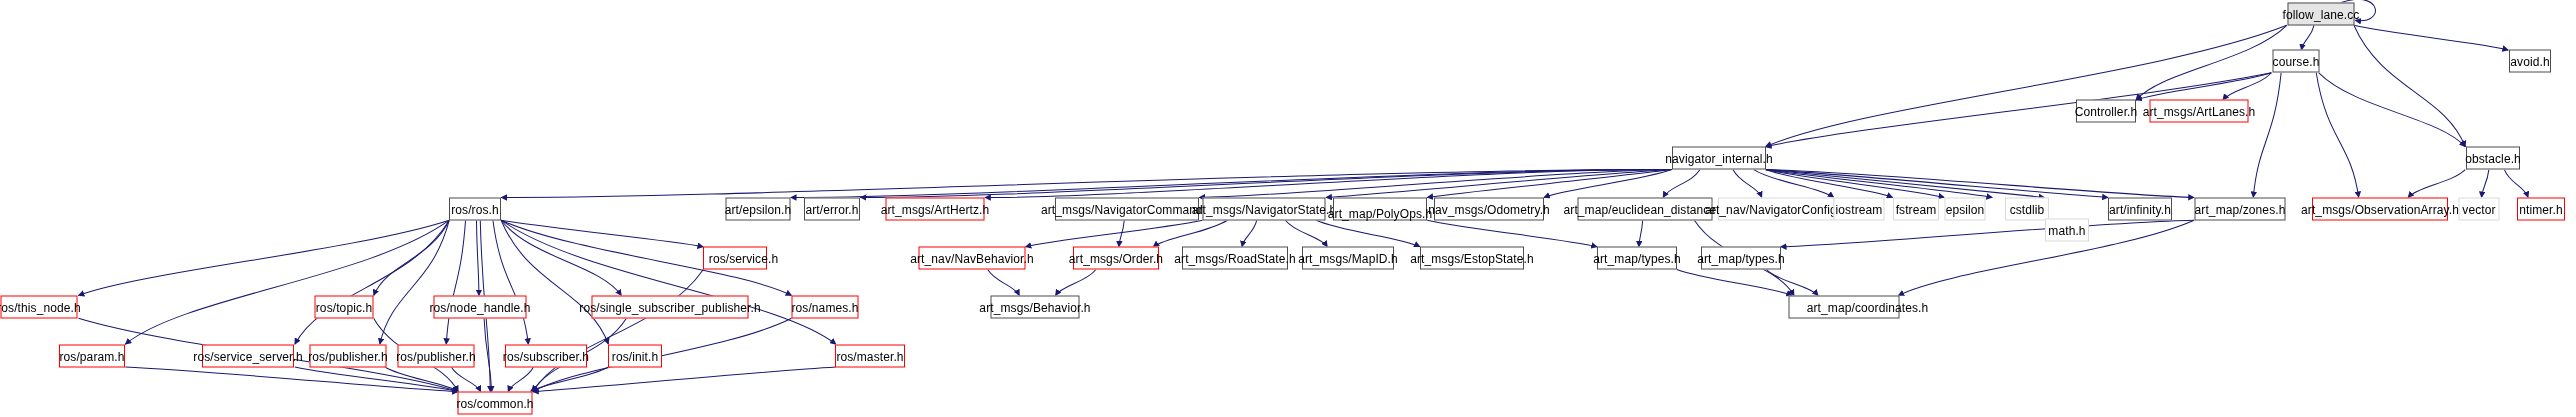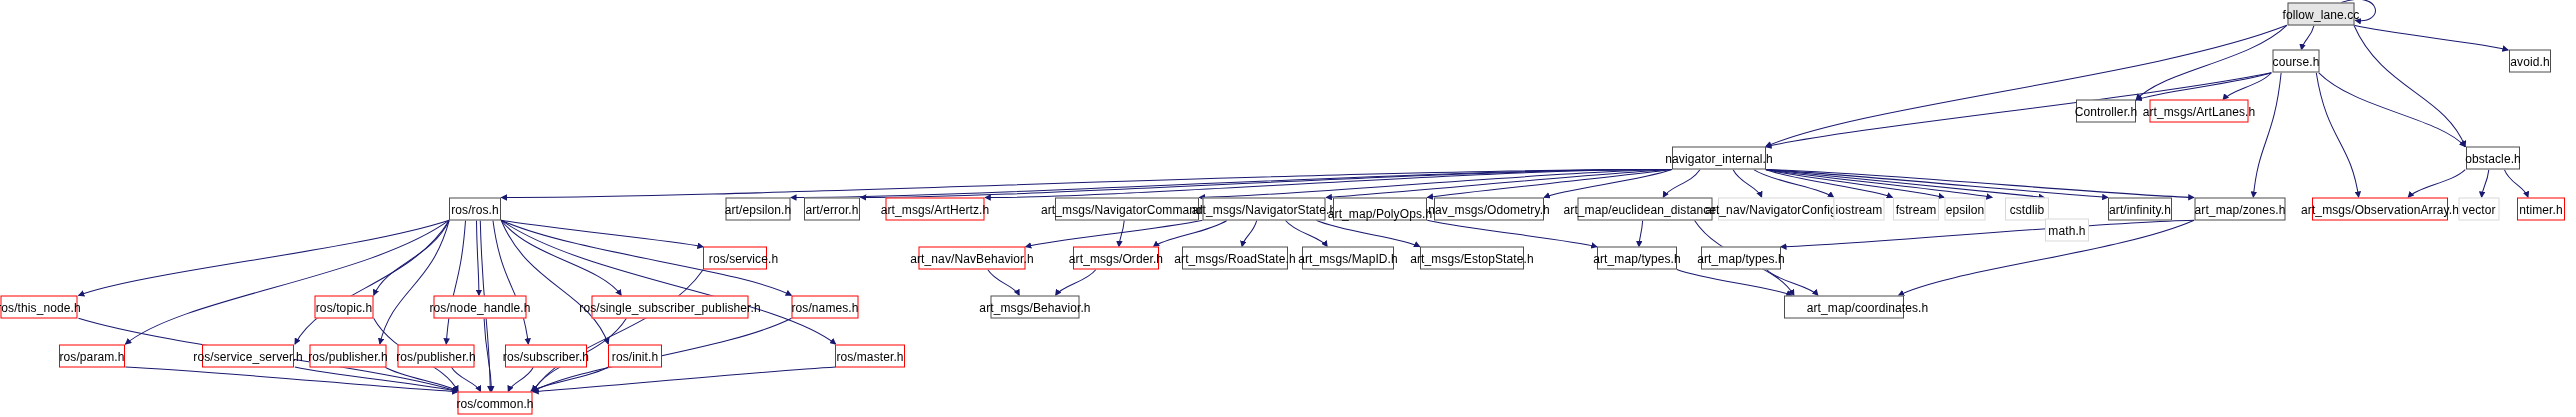--- a/index.html
+++ b/index.html
@@ -262,21 +262,21 @@
       </div>
       <div class="node red" style="left: 670px; top: 307px; width: 157px;">
         <span>ros/single_subscriber_publisher.h</span>
       </div>
       <div class="node red" style="left: 825px; top: 307px; width: 67px;">
         <span>ros/names.h</span>
       </div>
       <div class="node" style="left: 1035px; top: 307px; width: 89px;">
         <span>art_msgs/Behavior.h</span>
       </div>
-      <div class="node" style="left: 1844px; top: 307px; width: 120px; padding-left: 47px;">
+      <div class="node" style="left: 1844px; top: 307px; width: 111px; padding-left: 47px;">
         <span>art_map/coordinates.h</span>
       </div>
       <div class="node red" style="left: 92px; top: 356px; width: 66px; align-items: center;">
         <span>ros/param.h</span>
       </div>
       <div class="node red" style="left: 248px; top: 356px; width: 92px;">
         <span>ros/service_server.h</span>
       </div>
       <div class="node red" style="left: 348px; top: 356px; width: 77px;">
         <span>ros/publisher.h</span>

